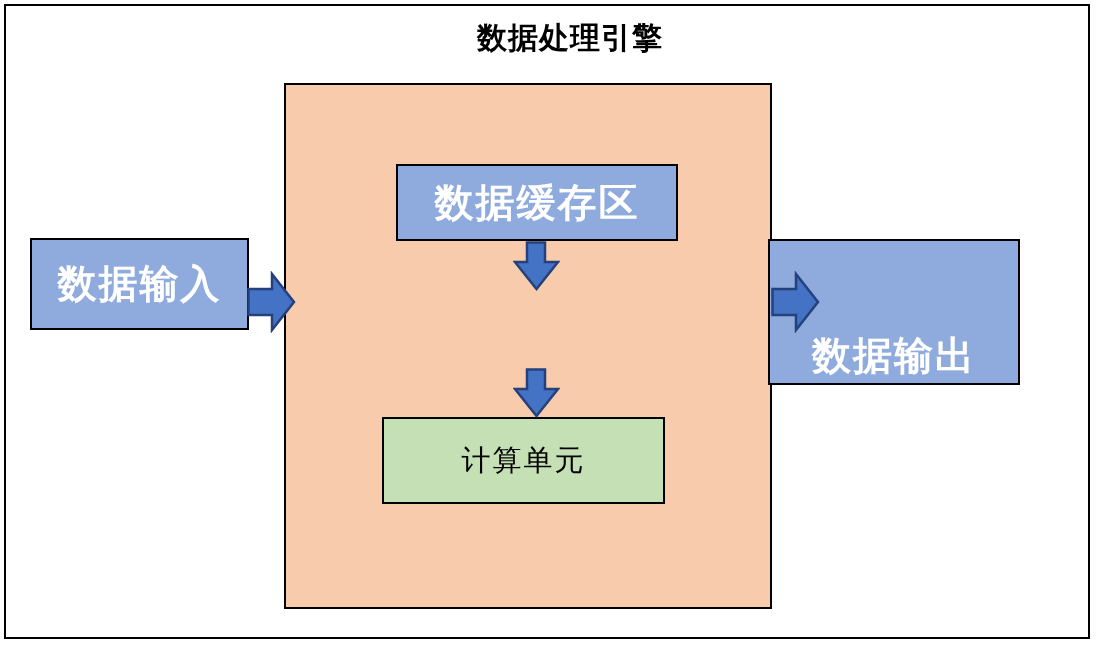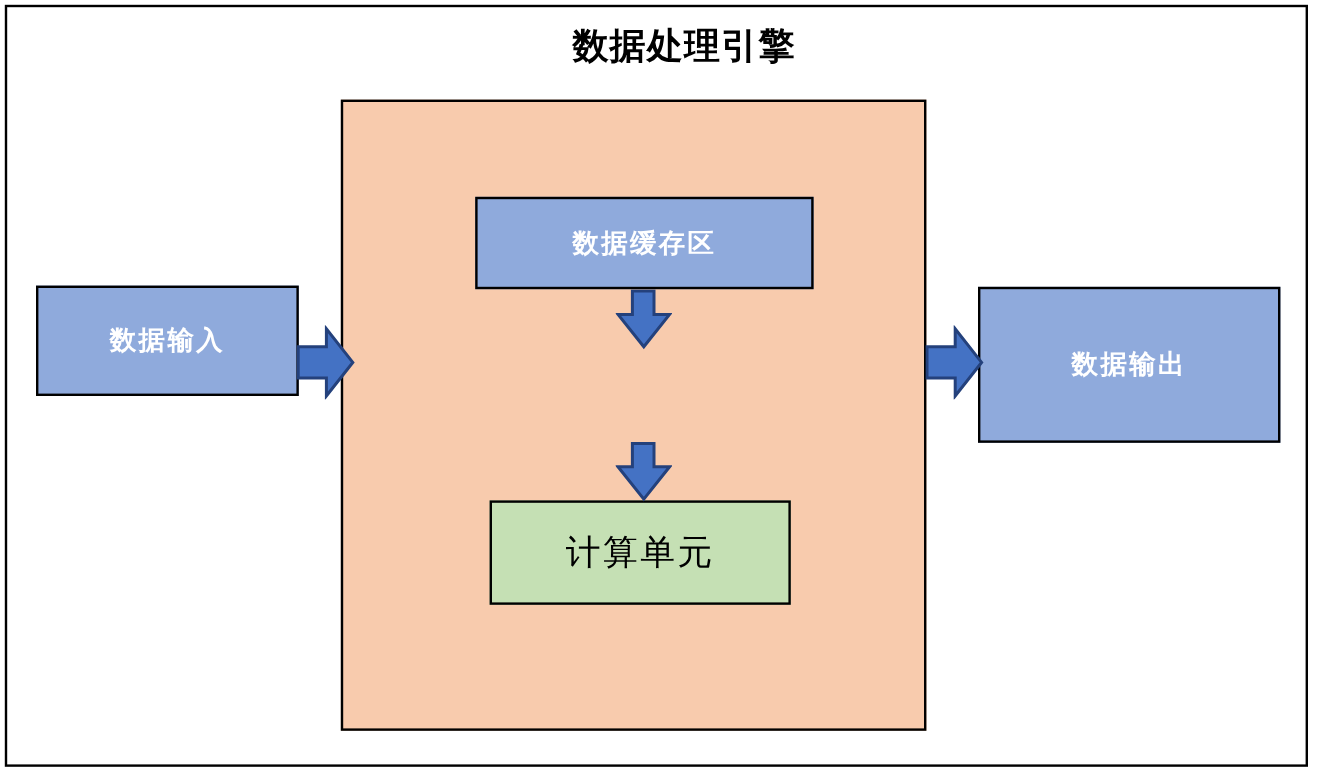--- a/index.html
+++ b/index.html
@@ -42,46 +42,46 @@
     border:2px solid var(--border);
     display:flex;
     align-items:center;
     justify-content:center;
     letter-spacing:2px;
   }
   .blue-box{
     background:var(--node-blue);
     color:#fff;
     font-weight:700;
-    font-size:22px;
+    font-size:39px;
   }
   .green-box{
     background:var(--node-green);
     color:#000;
     font-weight:400;
     font-size:29px;
   }
   .engine-container{
     position:absolute;
     left:284px;top:83px;width:488px;height:526px;
     background:var(--container-orange);
     border:2px solid var(--border);
     box-sizing:border-box;
   }
   
   .buffer-box{left:110px;top:79px;width:282px;height:77px;}
   .control-box{left:110px;top:212px;width:283px;height:72px;}
-  .compute-box{left:122px;top:332px;width:251px;height:87px;align-items:center;}
+  .compute-box{left:96px;top:332px;width:283px;height:87px;align-items:center;}
   .arrow{position:absolute;z-index:5;}
   .arrow-down-1{left:227px;top:156px;}
   .arrow-down-2{left:227px;top:283px;}
   .arrow-right-in{left:247px;top:271px;}
   .arrow-right-out{left:771px;top:271px;}
   .input-box{left:30px;top:238px;width:219px;height:92px;}
-  .output-box{left:815px;top:239px;width:252px;height:130px;}
+  .output-box{left:768px;top:239px;width:252px;height:146px;align-items:flex-end;}
 </style>
 </head>
 <body>
 
 <div class="stage">
 
   <div class="outer-frame"></div>
 
   <div class="diagram-title">数据处理引擎</div>
 

